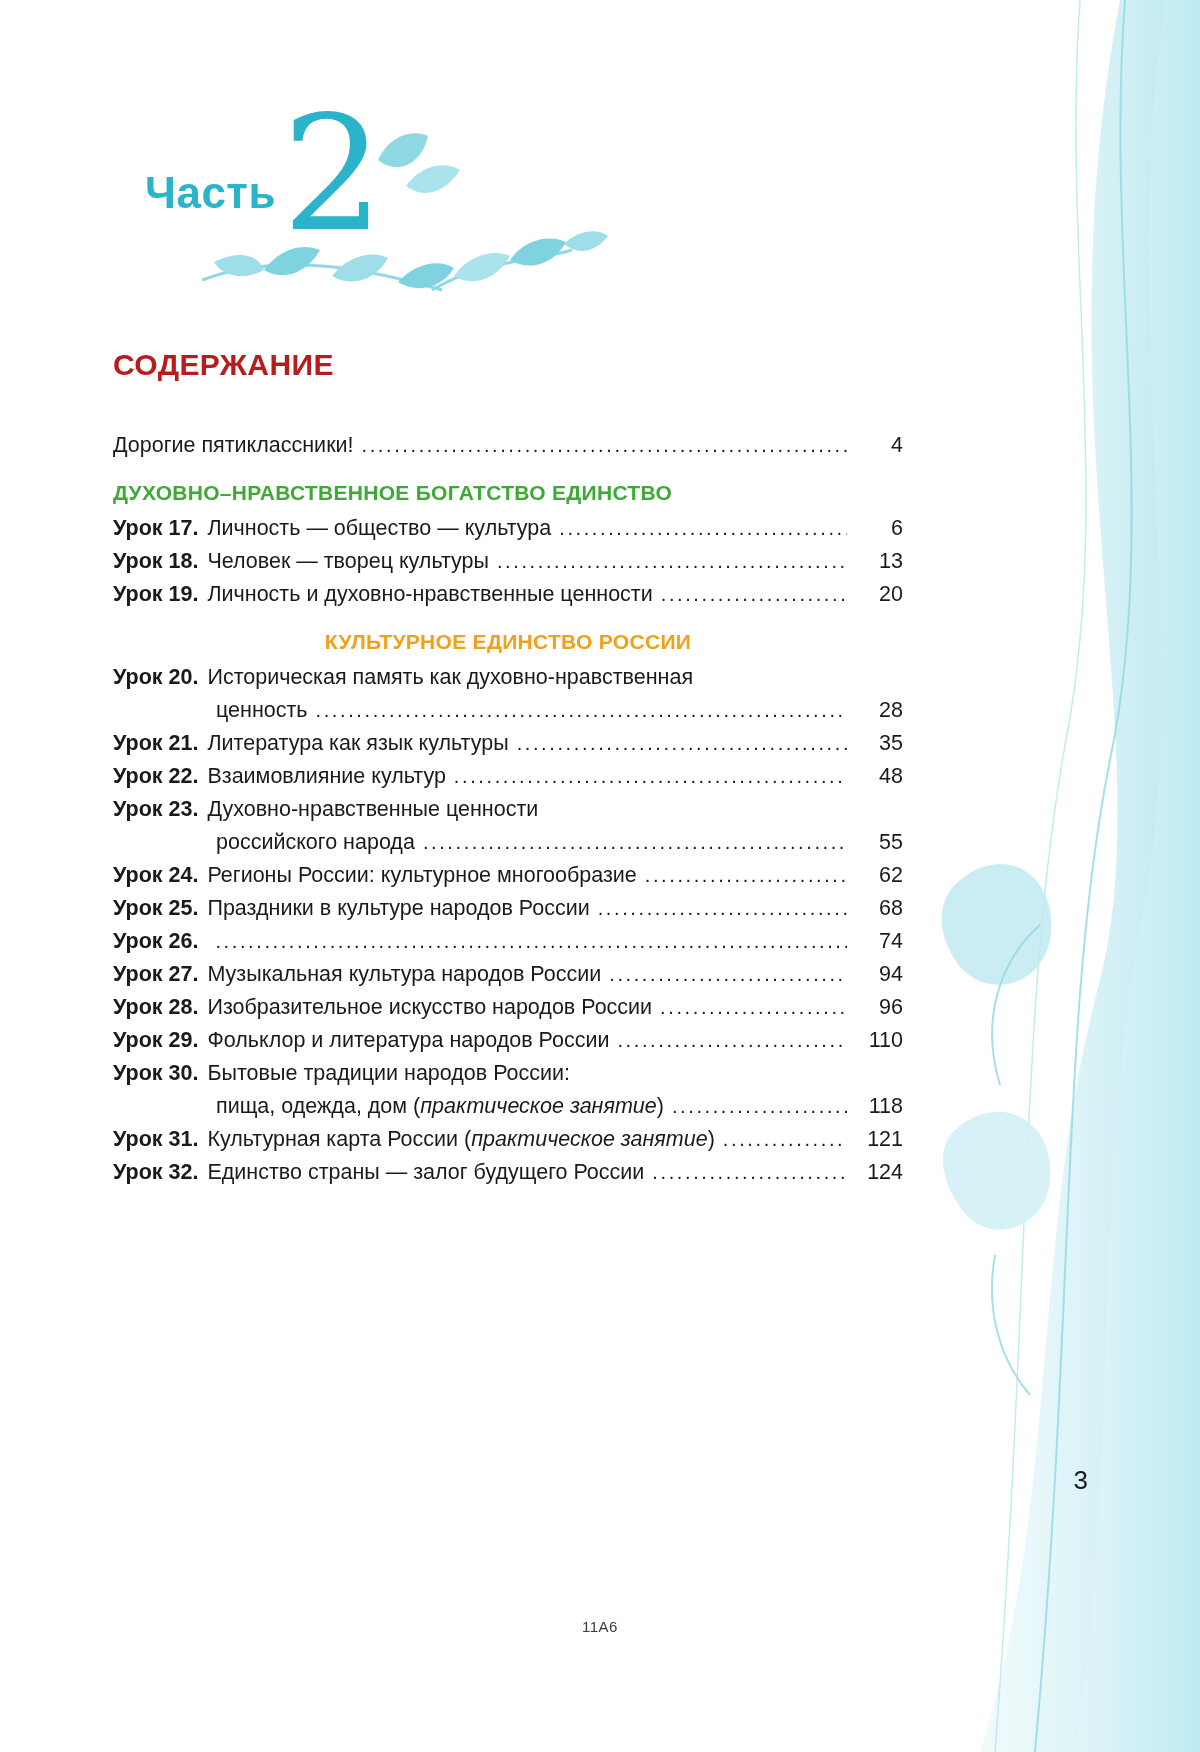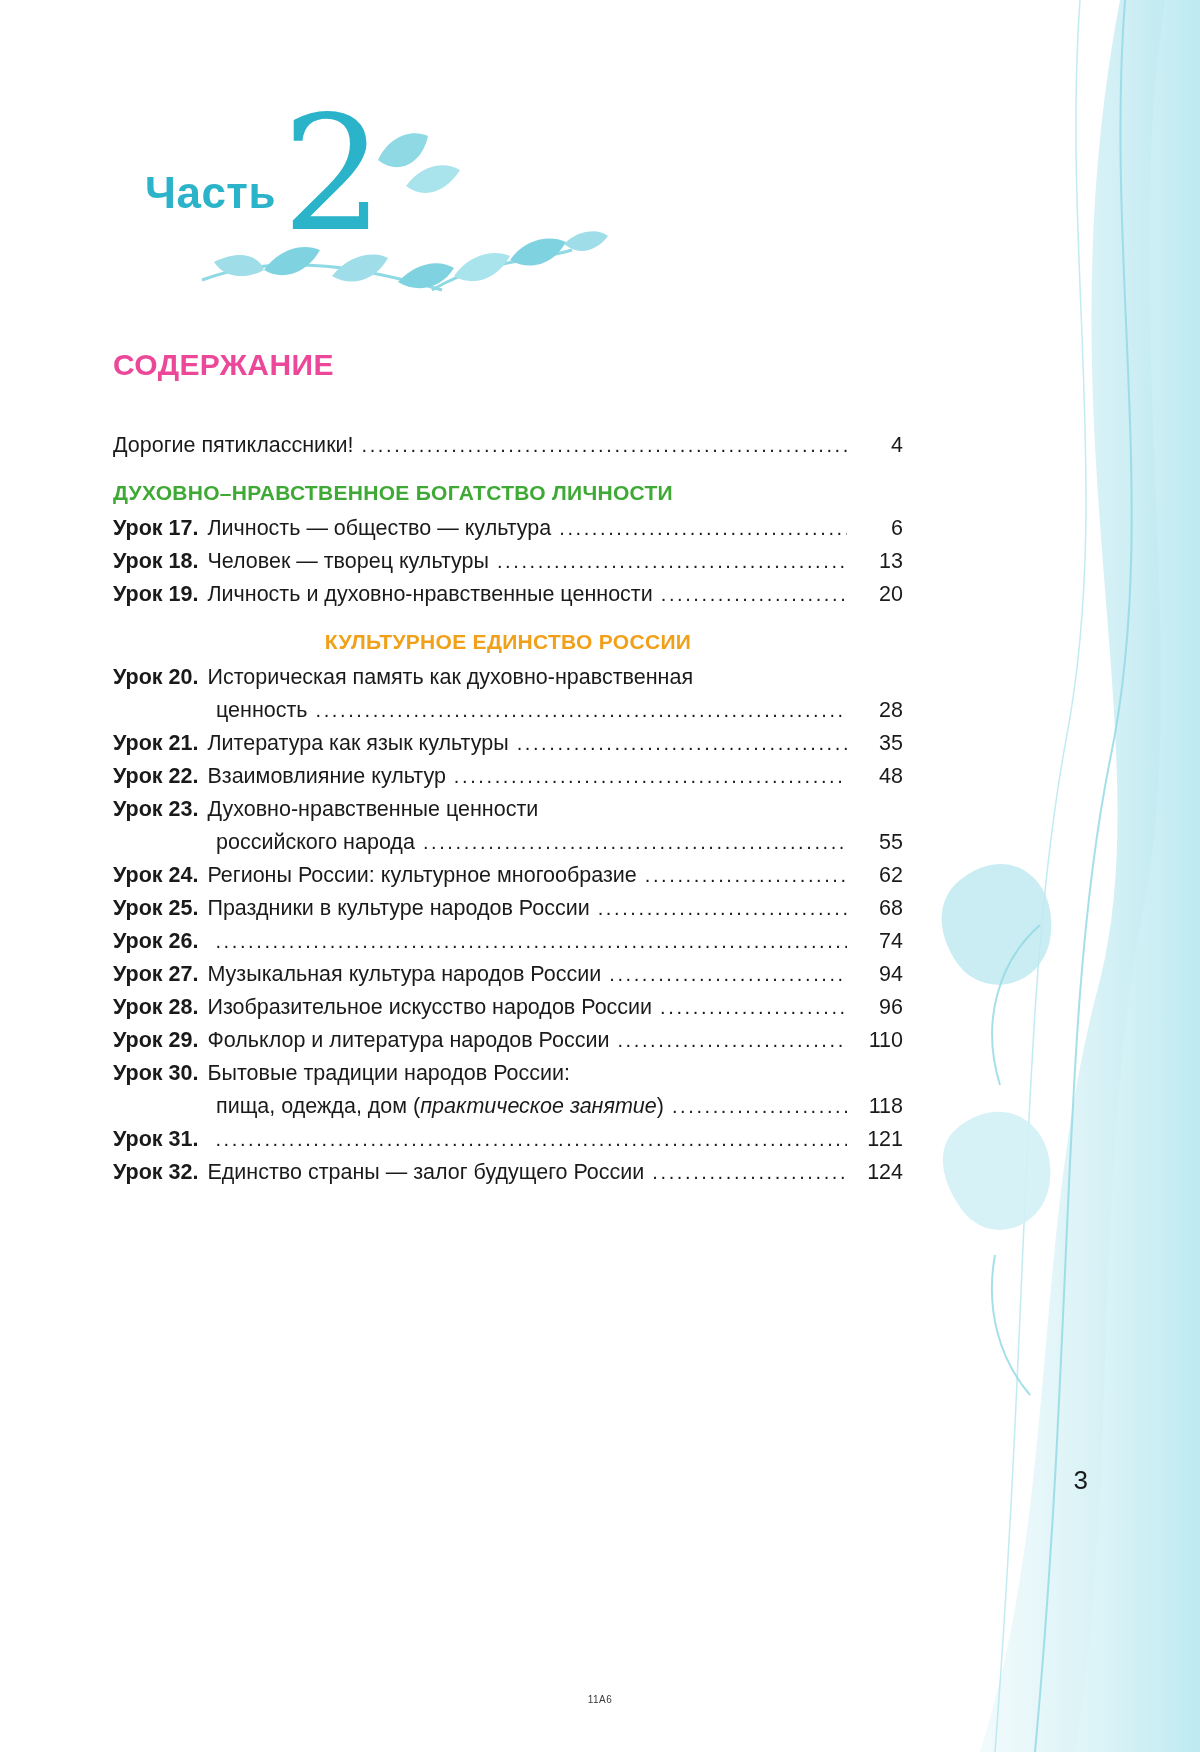--- a/index.html
+++ b/index.html
@@ -63,21 +63,21 @@
     top: 10px;
   }
 
   
   .toc-title {
     position: absolute;
     left: 113px;
     top: 348px;
     font-size: 30px;
     font-weight: bold;
-    color: #ec4899;
+    color: #b91c1c;
     letter-spacing: 0.4px;
   }
 
   
   .toc {
     position: absolute;
     left: 113px;
     top: 430px;
     width: 790px;
   }
@@ -164,22 +164,22 @@
     position: absolute;
     right: 112px;
     top: 1465px;
     font-size: 26px;
     color: #1a1a1a;
   }
   .code {
     position: absolute;
     left: 50%;
     transform: translateX(-50%);
-    top: 1694px;
-    font-size: 10px;
+    top: 1618px;
+    font-size: 15px;
     color: #3a3a3a;
     letter-spacing: 0.5px;
   }
 </style>
 </head>
 <body>
 
 <div class="deco-layer">
   <svg width="1200" height="1752" viewBox="0 0 1200 1752" xmlns="http://www.w3.org/2000/svg">
     <defs>
@@ -228,21 +228,21 @@
   <div class="toc">
 
     <div class="row intro">
       <span class="text-wrap">
         <span class="title-txt">Дорогие пятиклассники!</span>
         <span class="dots">..................................................................................................</span>
       </span>
       <span class="page-num">4</span>
     </div>
 
-    <div class="section green">ДУХОВНО–НРАВСТВЕННОЕ БОГАТСТВО ЛИЧНОСТИ</div>
+    <div class="section green">ДУХОВНО–НРАВСТВЕННОЕ БОГАТСТВО ЕДИНСТВО</div>
 
     <div class="row">
       <span class="lesson">Урок 17.</span>
       <span class="text-wrap">
         <span class="title-txt">Личность — общество — культура</span>
         <span class="dots">..................................................................................................</span>
       </span>
       <span class="page-num">6</span>
     </div>
 
@@ -369,20 +369,21 @@
     </div>
     <div class="cont">
       <span class="title-txt"><span>пища, одежда, дом (</span><span class="ital">практическое занятие</span><span>)</span></span>
       <span class="dots">..................................................................................................</span>
       <span class="page-num">118</span>
     </div>
 
     <div class="row">
       <span class="lesson">Урок 31.</span>
       <span class="text-wrap">
+        <span class="title-txt"><span>Культурная карта России (</span><span class="ital">практическое занятие</span><span>)</span></span>
         <span class="dots">..................................................................................................</span>
       </span>
       <span class="page-num">121</span>
     </div>
 
     <div class="row">
       <span class="lesson">Урок 32.</span>
       <span class="text-wrap">
         <span class="title-txt">Единство страны — залог будущего России</span>
         <span class="dots">..................................................................................................</span>

